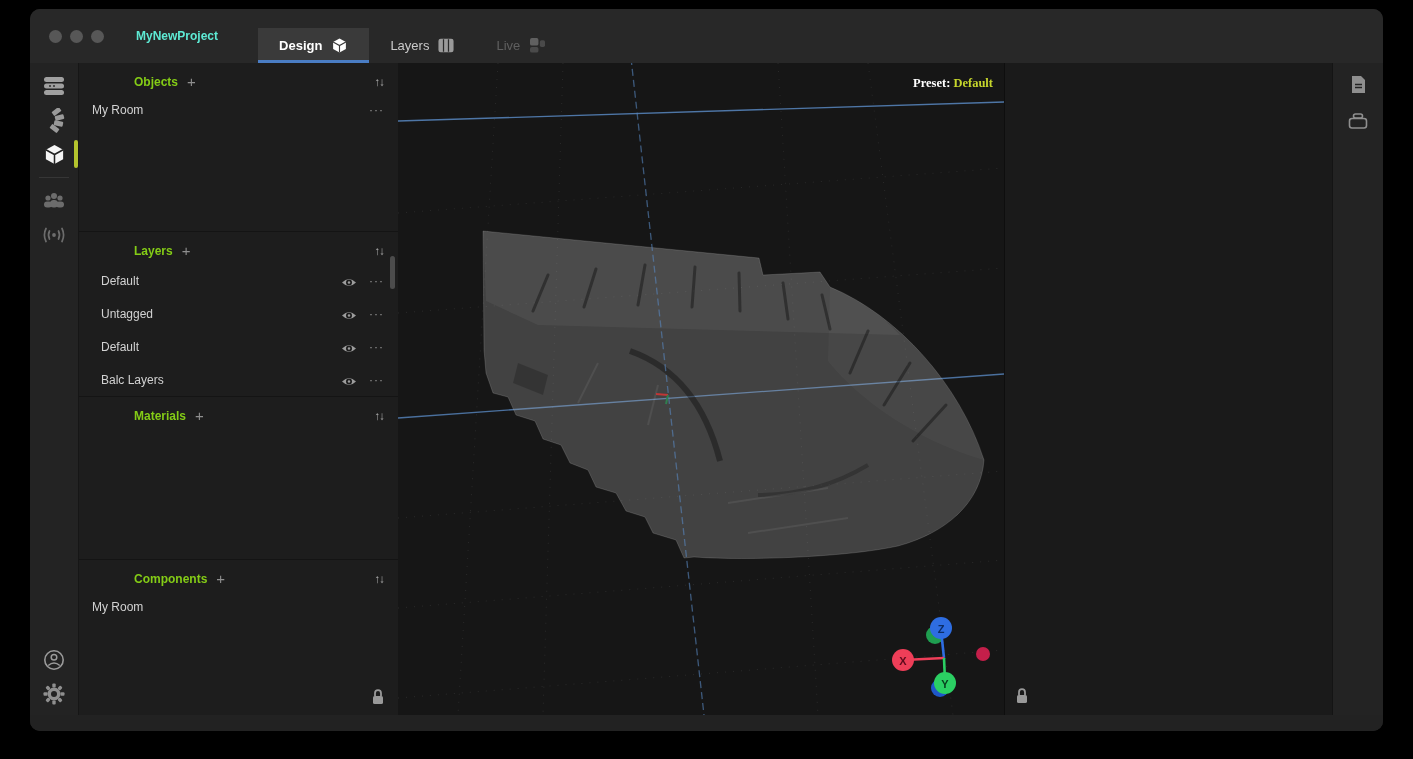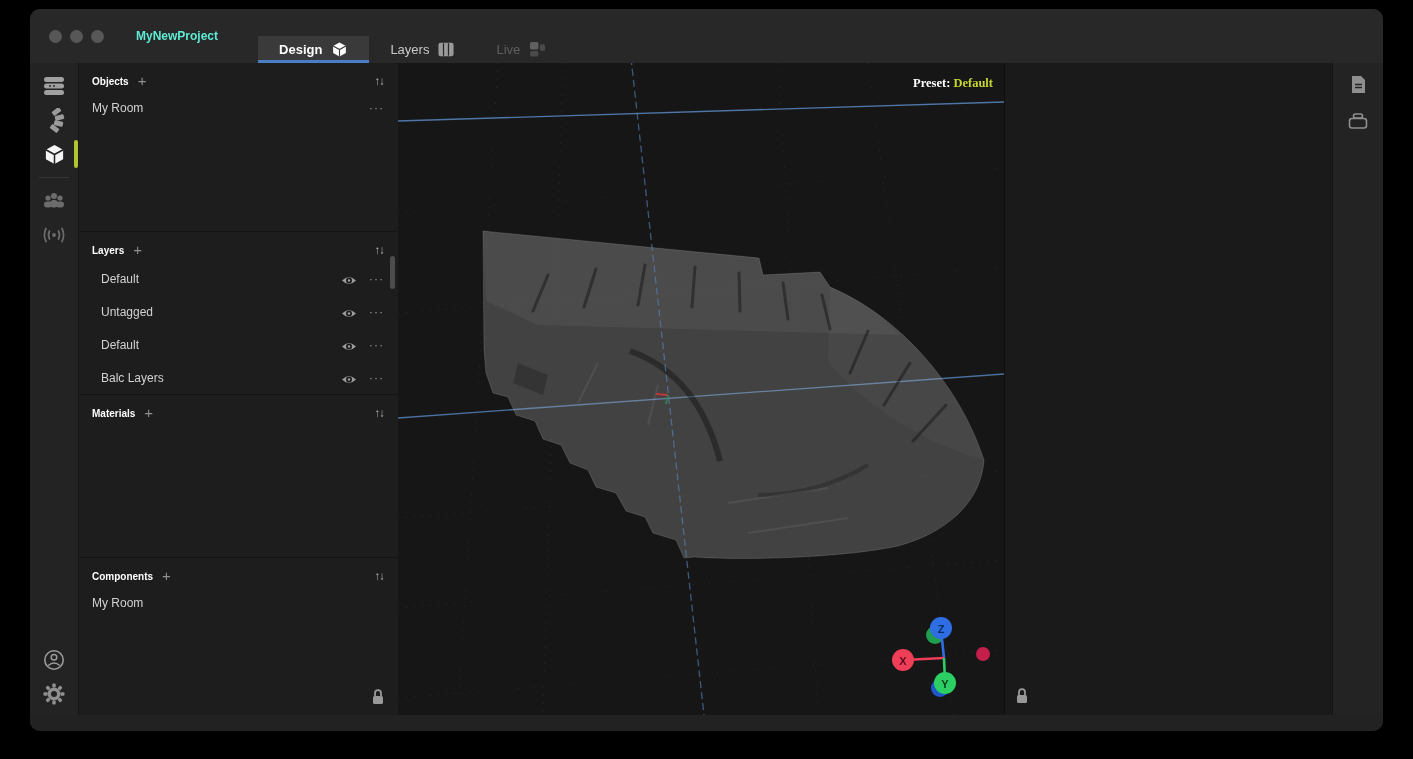--- a/index.html
+++ b/index.html
@@ -5,21 +5,21 @@
   * { margin:0; padding:0; box-sizing:border-box; }
   html,body { width:1413px; height:759px; background:#000; font-family:"Liberation Sans",sans-serif; overflow:hidden; }
   .window { position:absolute; left:30px; top:9px; width:1353px; height:722px; background:#262626; border-radius:10px; overflow:hidden; display:flex; flex-direction:column; }
 
   
   .topbar { flex:0 0 54px; background:#282828; display:flex; align-items:stretch; position:relative; }
   .traffic { display:flex; gap:8px; align-items:center; padding-left:19px; }
   .light { width:13px; height:13px; border-radius:50%; background:#575757; }
   .win-title { align-self:center; margin-left:32px; font-weight:bold; font-size:12px; color:#5eead4; }
   .tabs { display:flex; margin-left:40px; align-items:flex-end; }
-  .tab { display:flex; align-items:center; gap:9px; padding:0 21px; height:27px; font-size:13px; color:#c9c9c9; position:relative; cursor:default; }
+  .tab { display:flex; align-items:center; gap:9px; padding:0 21px; height:35px; font-size:13px; color:#c9c9c9; position:relative; cursor:default; }
   .tab.active { background:#3a3a3a; color:#fff; font-weight:bold; }
   .tab.active::after { content:""; position:absolute; left:0; right:0; bottom:0; height:3px; background:#4a7dc4; }
   .tab.disabled { color:#5f5f5f;justify-content:flex-end; }
 
   
   .main { flex:1; display:flex; min-height:0; }
   .bottom-strip { flex:0 0 16px; background:#222; }
 
   
   .rail-left { flex:0 0 48px; background:#232323; display:flex; flex-direction:column; align-items:center; padding-top:6px; position:relative; }
@@ -29,21 +29,21 @@
   .rail-spacer { flex:1; }
 
   
   .left-panel { flex:0 0 320px; background:#1d1d1d; border-left:1px solid #161616; display:flex; flex-direction:column; position:relative; }
   .section { position:relative; border-bottom:1px solid #141414; }
   .sec-objects { flex:0 0 169px; }
   .sec-layers { flex:0 0 163px; }
   .sec-materials { flex:0 0 163px; }
   .sec-components { flex:1; border-bottom:none; }
   .section-header { display:flex; align-items:center; gap:9px; padding:12px 14px 6px 13px; }
-  .section-title { font-weight:bold; font-size:10px; color:#ffffff; }
+  .section-title { font-weight:bold; font-size:12px; color:#84cc16;margin-left:42px; }
   .add-btn { color:#8f8f8f; font-size:15px; line-height:10px; }
   .sort-btn { margin-left:auto; color:#b2b2b2; font-size:11.5px; letter-spacing:-1px; }
   .item-row { display:flex; align-items:flex-end; padding:8px 14px 8px 13px; font-size:12px; color:#d2d2d2; }
   .layer-row { padding:9.5px 14px 9.5px 22px; }
   .row-label { flex:1; }
   .menu-dots { color:#9a9a9a; font-size:12px; letter-spacing:1px; }
   .eye-btn { margin-right:12px; display:flex; align-items:center; }
   .scroll-thumb { position:absolute; right:3px; top:24px; width:5px; height:33px; border-radius:3px; background:#4c4c4c; }
   .panel-lock { position:absolute; right:13px; bottom:6px; }
 

